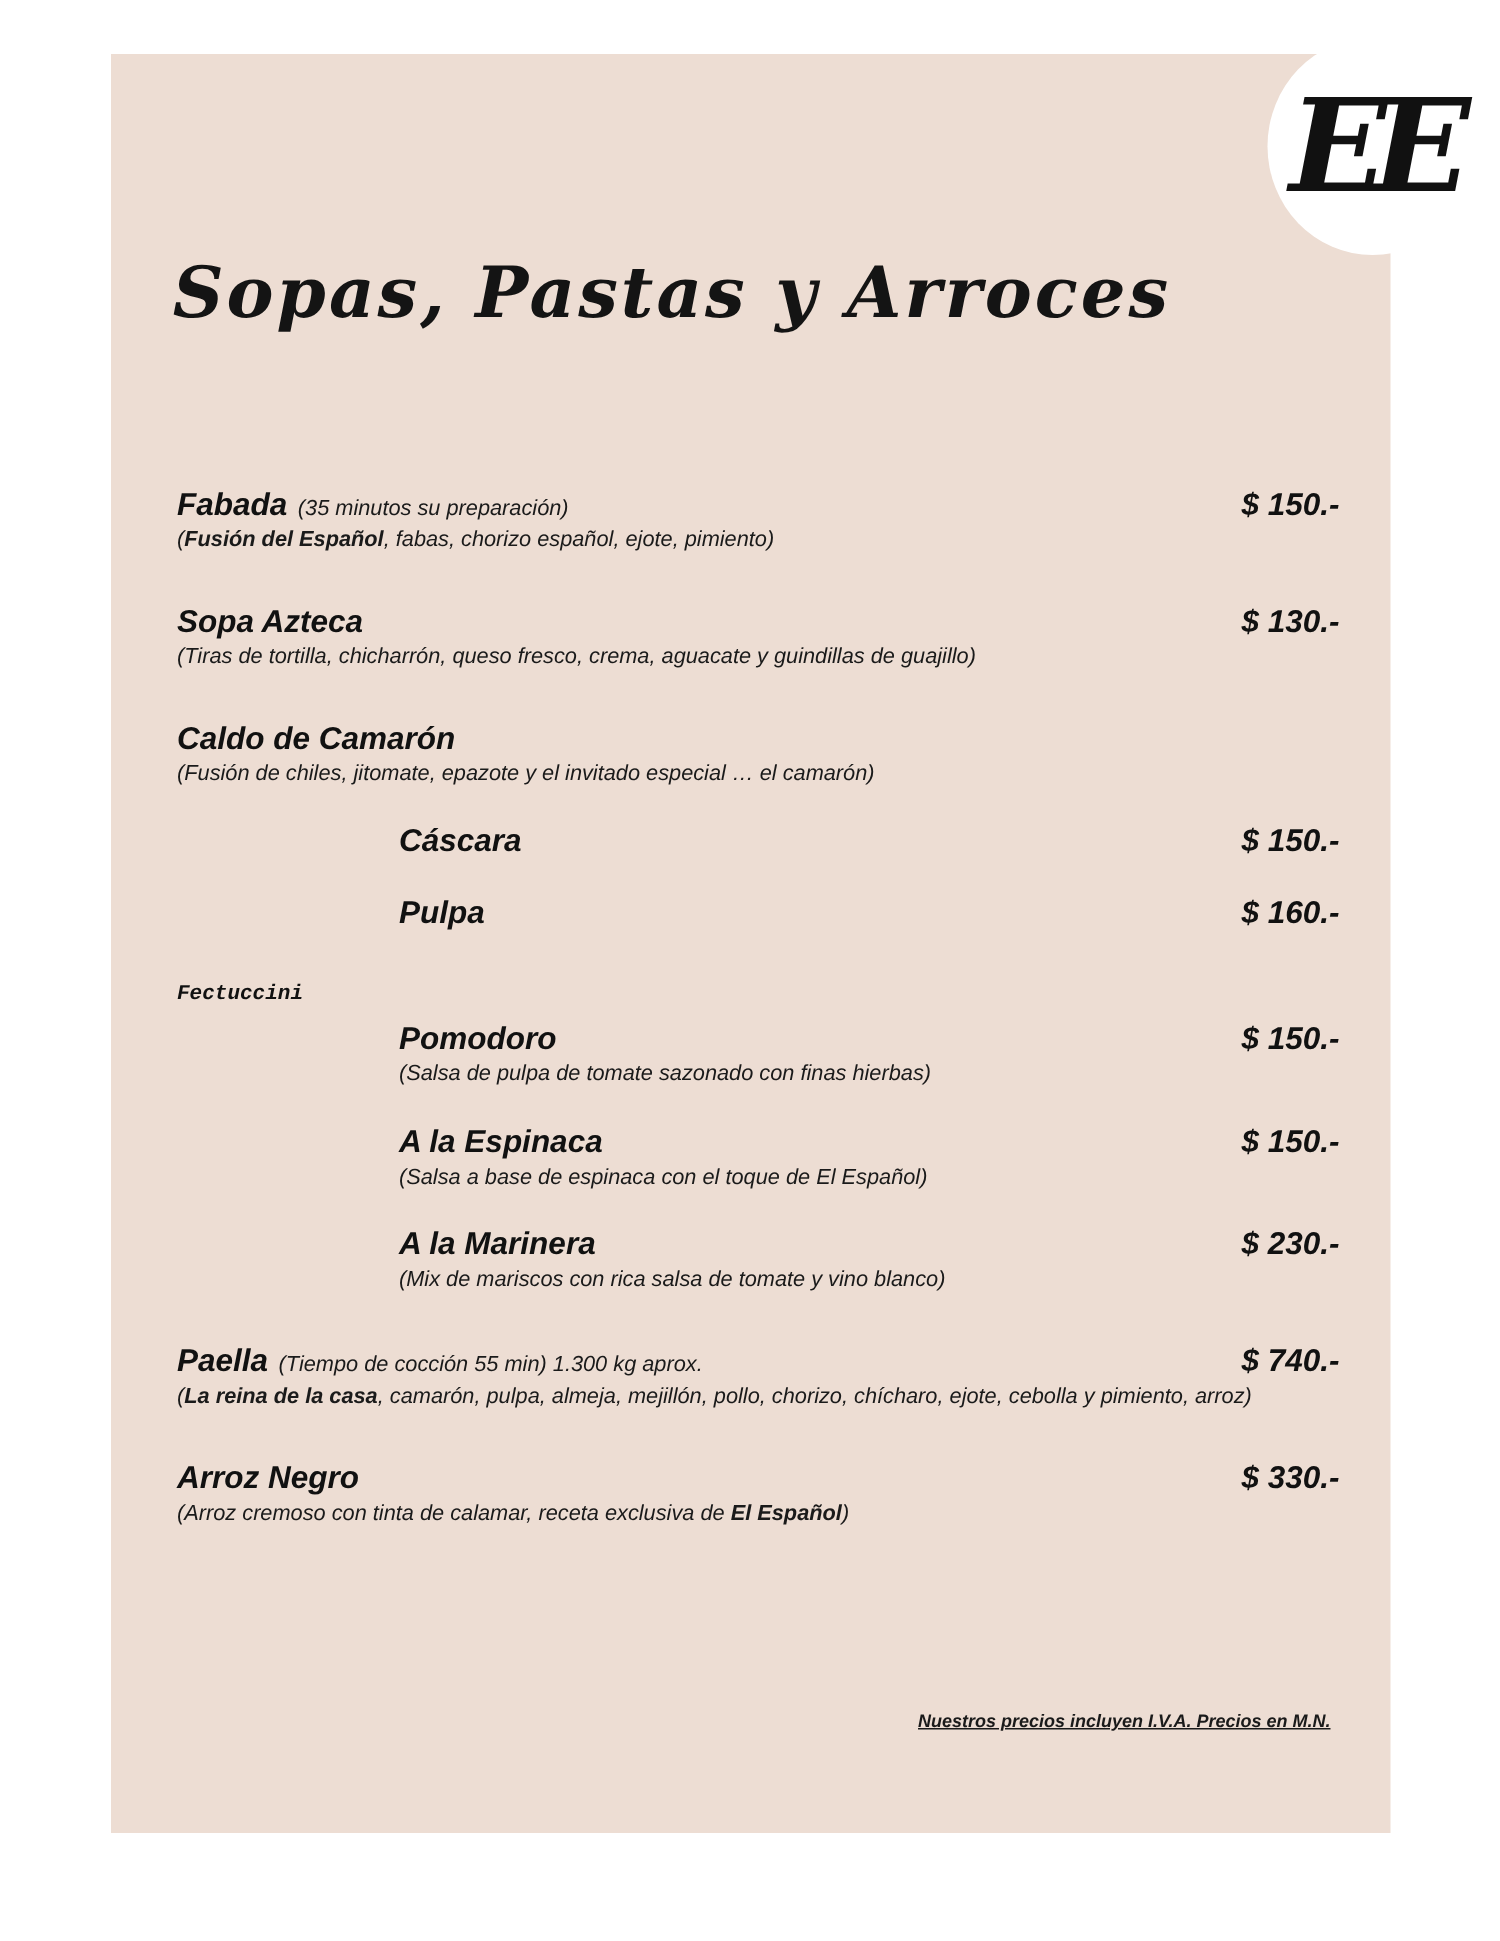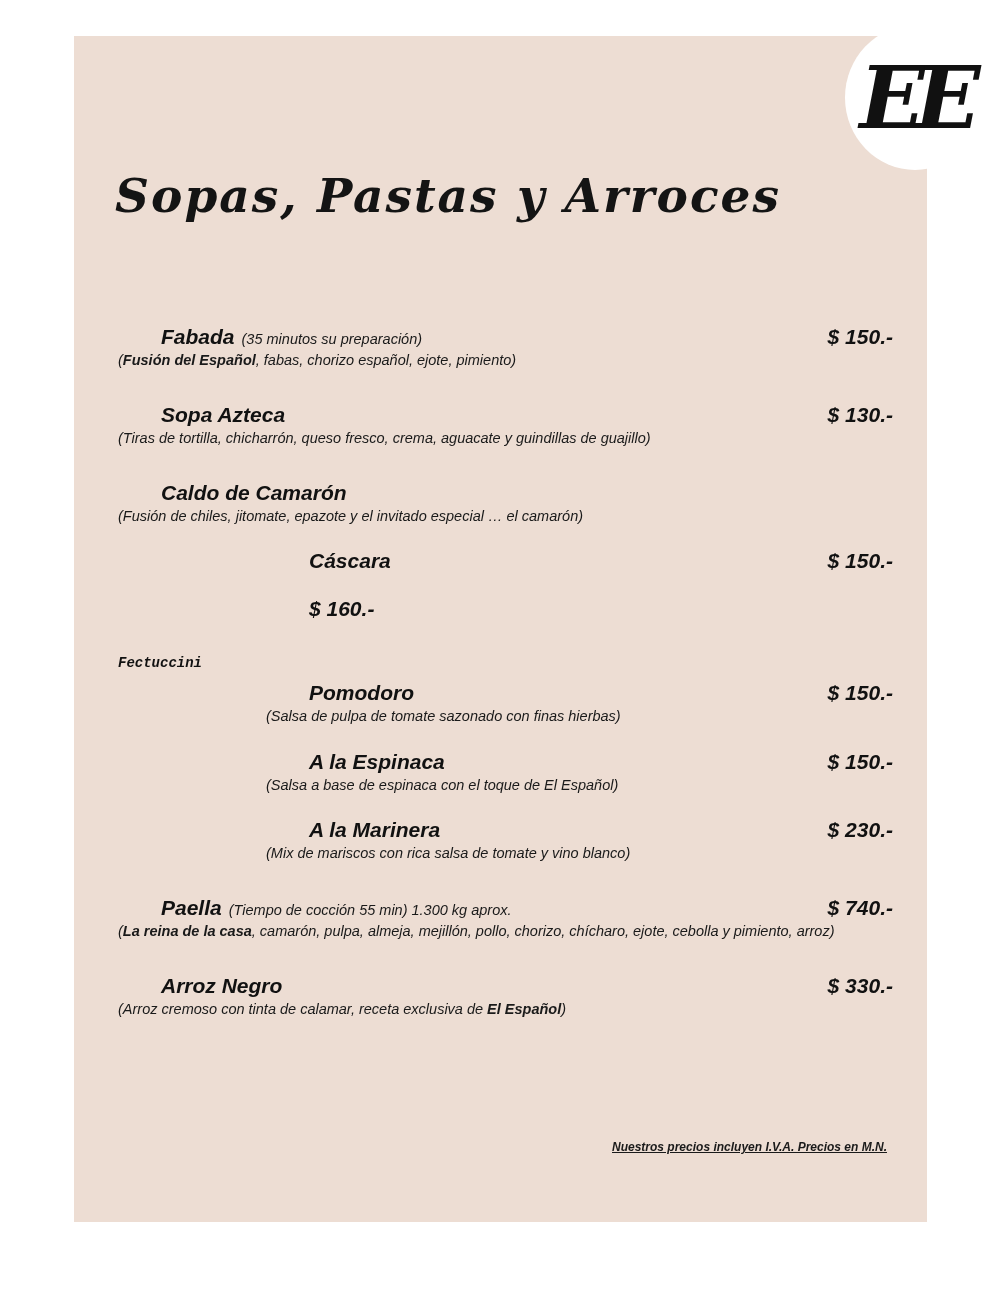--- a/index.html
+++ b/index.html
@@ -76,21 +76,20 @@
 
   .item {
     position: relative;
     margin-bottom: 4px;
   }
 
   .row {
     display: flex;
     align-items: baseline;
     justify-content: space-between;
-    margin-left: 43px;
   }
 
   .name-wrap {
     display: flex;
     align-items: baseline;
     flex: 1 1 auto;
     min-width: 0;
   }
 
   .item-name {
@@ -219,20 +218,23 @@
         <span class="item-name">Cáscara</span>
       </div>
       <span class="item-price">$ 150.-</span>
     </div>
   </div>
 
   <div class="sp-md"></div>
 
   <div class="item lvl1">
     <div class="row">
+      <div class="name-wrap">
+        <span class="item-name">Pulpa</span>
+      </div>
       <span class="item-price">$ 160.-</span>
     </div>
   </div>
 
   <div class="sp-lg"></div>
 
   <div class="group-head">Fectuccini</div>
 
   <div class="sp-sm"></div>
 

